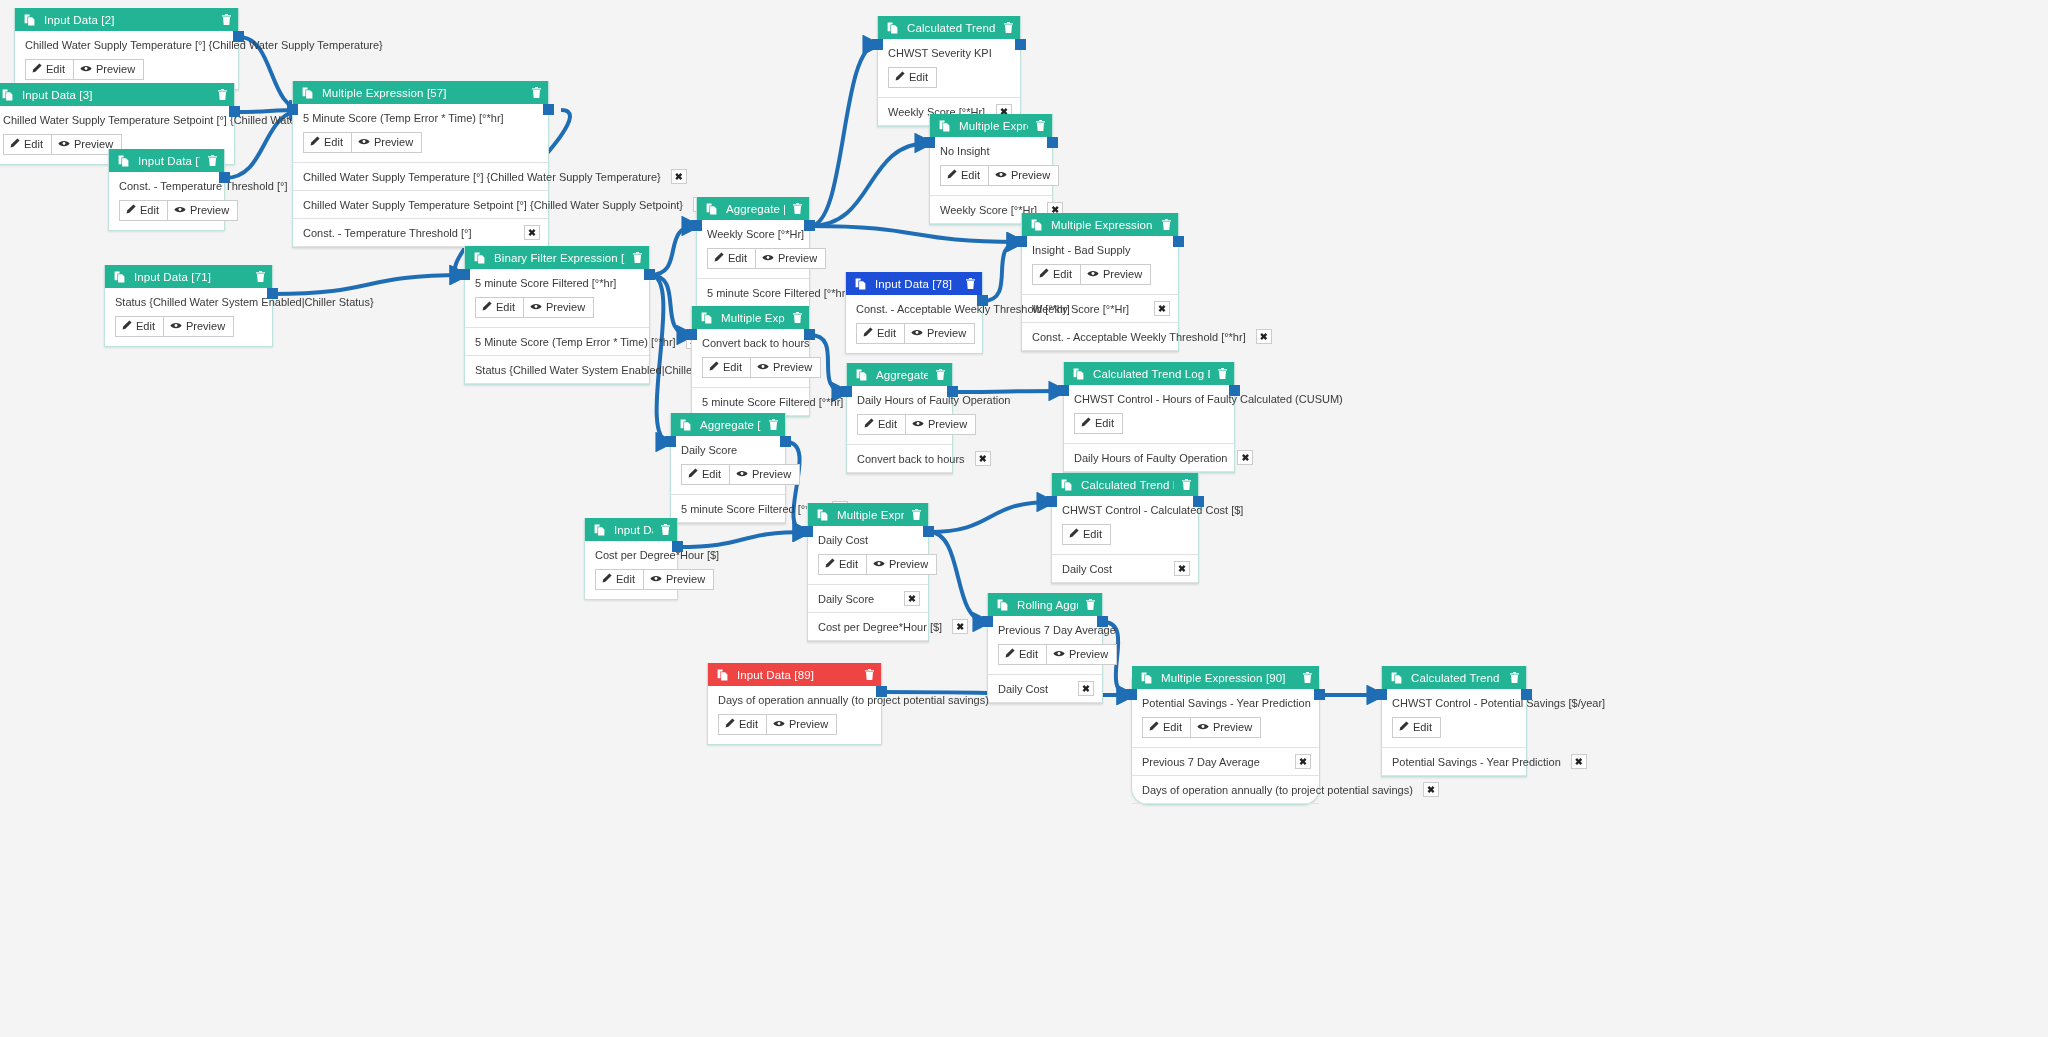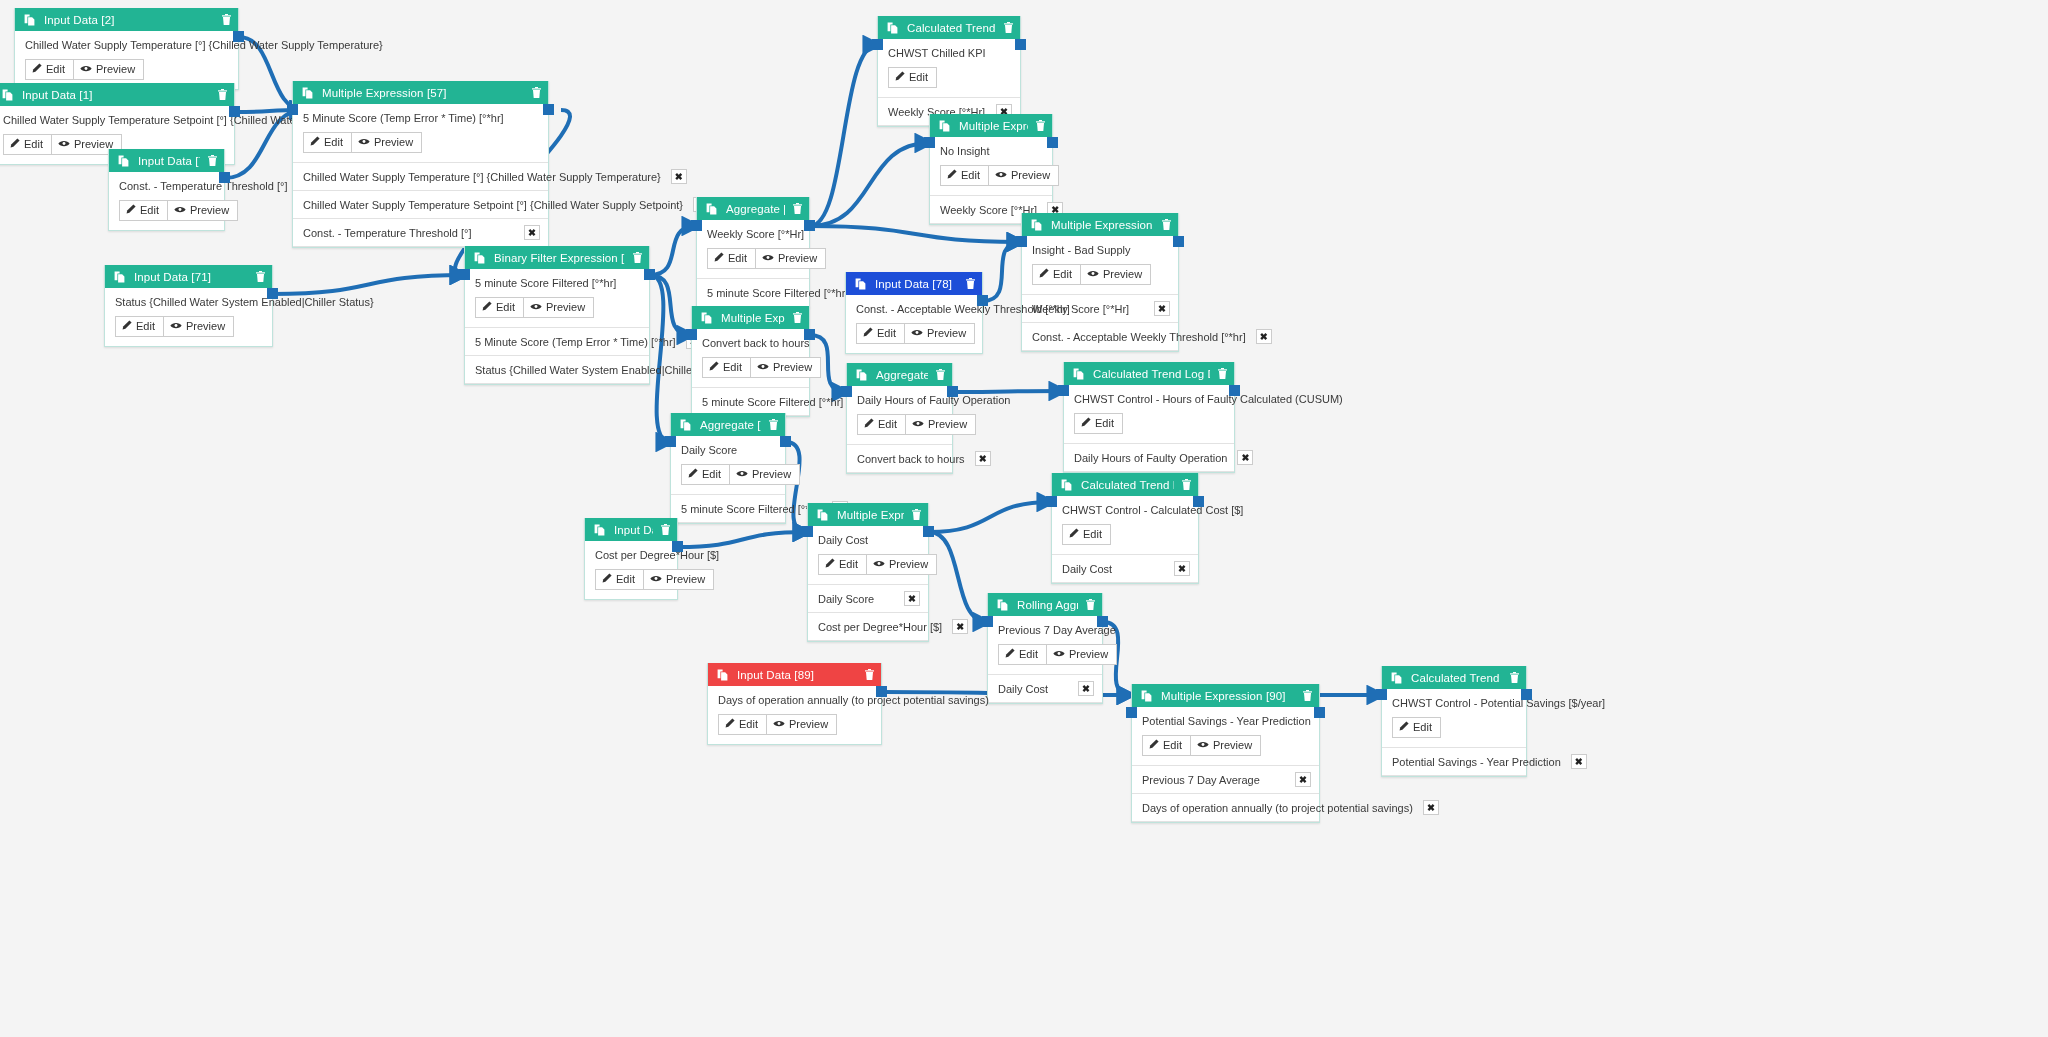--- a/index.html
+++ b/index.html
@@ -203,21 +203,21 @@
         <div class="port out" style="top: 23px; background: rgb(31, 110, 181);"></div>
       </div>
       <div class="node" style="left: -8px; top: 83px; width: 243px;">
         <div class="node-header" style="background: rgb(34, 180, 148);">
           <span class="hdr-icon">
             <svg width="11" height="12" viewBox="0 0 11 12" aria-hidden="true">
               <path d="M0.6 0.6 h5.0 v2.0 h-2.2 v6.6 h-2.8 z" fill="#ffffff"></path>
               <path d="M4.1 3.2 h4.0 l2.3 2.3 v5.9 h-6.3 z" fill="#ffffff"></path>
             </svg>
           </span>
-          <span class="hdr-title">Input Data [1]</span>
+          <span class="hdr-title">Input Data [3]</span>
           <span class="hdr-del">
             <svg width="9" height="11" viewBox="0 0 9 11" aria-hidden="true">
               <rect x="0" y="1.3" width="9" height="1.2" fill="#ffffff"></rect>
               <rect x="3" y="0" width="3" height="1.2" fill="#ffffff"></rect>
               <path d="M1 3 h7 l-0.7 8 h-5.6 z" fill="#ffffff"></path>
             </svg>
           </span>
         </div>
         <div class="node-body no-sep">
           <div class="node-label">Chilled Water Supply Temperature Setpoint [°] {Chilled Water Supply Setpoint}</div>
@@ -462,21 +462,21 @@
           <span class="hdr-title">Calculated Trend Log Data [73]</span>
           <span class="hdr-del">
             <svg width="9" height="11" viewBox="0 0 9 11" aria-hidden="true">
               <rect x="0" y="1.3" width="9" height="1.2" fill="#ffffff"></rect>
               <rect x="3" y="0" width="3" height="1.2" fill="#ffffff"></rect>
               <path d="M1 3 h7 l-0.7 8 h-5.6 z" fill="#ffffff"></path>
             </svg>
           </span>
         </div>
         <div class="node-body">
-          <div class="node-label">CHWST Chilled KPI</div>
+          <div class="node-label">CHWST Severity KPI</div>
           <div class="btn-row">
             <button class="btn">
               <span><svg width="10" height="10" viewBox="0 0 10 10" aria-hidden="true">
                   <path d="M7.4 0.4 L9.6 2.6 L3.4 8.8 L0.6 9.4 L1.2 6.6 z" fill="#333333"></path>
                 </svg></span>
               <span>Edit</span>
             </button>
           </div>
         </div>
         <div class="input-row">
@@ -962,21 +962,21 @@
               <span><svg width="12" height="9" viewBox="0 0 12 9" aria-hidden="true">
                   <path d="M0.4 4.5 C2.3 1 9.7 1 11.6 4.5 C9.7 8 2.3 8 0.4 4.5 z" fill="#333333"></path>
                   <circle cx="6" cy="4.5" r="1.45" fill="#ffffff"></circle>
                 </svg></span>
               <span>Preview</span>
             </button>
           </div>
         </div>
         <div class="port out" style="top: 23px; background: rgb(31, 110, 181);"></div>
       </div>
-      <div class="node" style="left: 1131px; top: 684px; width: 189px;">
+      <div class="node" style="left: 1131px; top: 666px; width: 189px; border-radius: 17px;">
         <div class="node-header" style="background: rgb(34, 180, 148);">
           <span class="hdr-icon">
             <svg width="11" height="12" viewBox="0 0 11 12" aria-hidden="true">
               <path d="M0.6 0.6 h5.0 v2.0 h-2.2 v6.6 h-2.8 z" fill="#ffffff"></path>
               <path d="M4.1 3.2 h4.0 l2.3 2.3 v5.9 h-6.3 z" fill="#ffffff"></path>
             </svg>
           </span>
           <span class="hdr-title">Multiple Expression [90]</span>
           <span class="hdr-del">
             <svg width="9" height="11" viewBox="0 0 9 11" aria-hidden="true">

